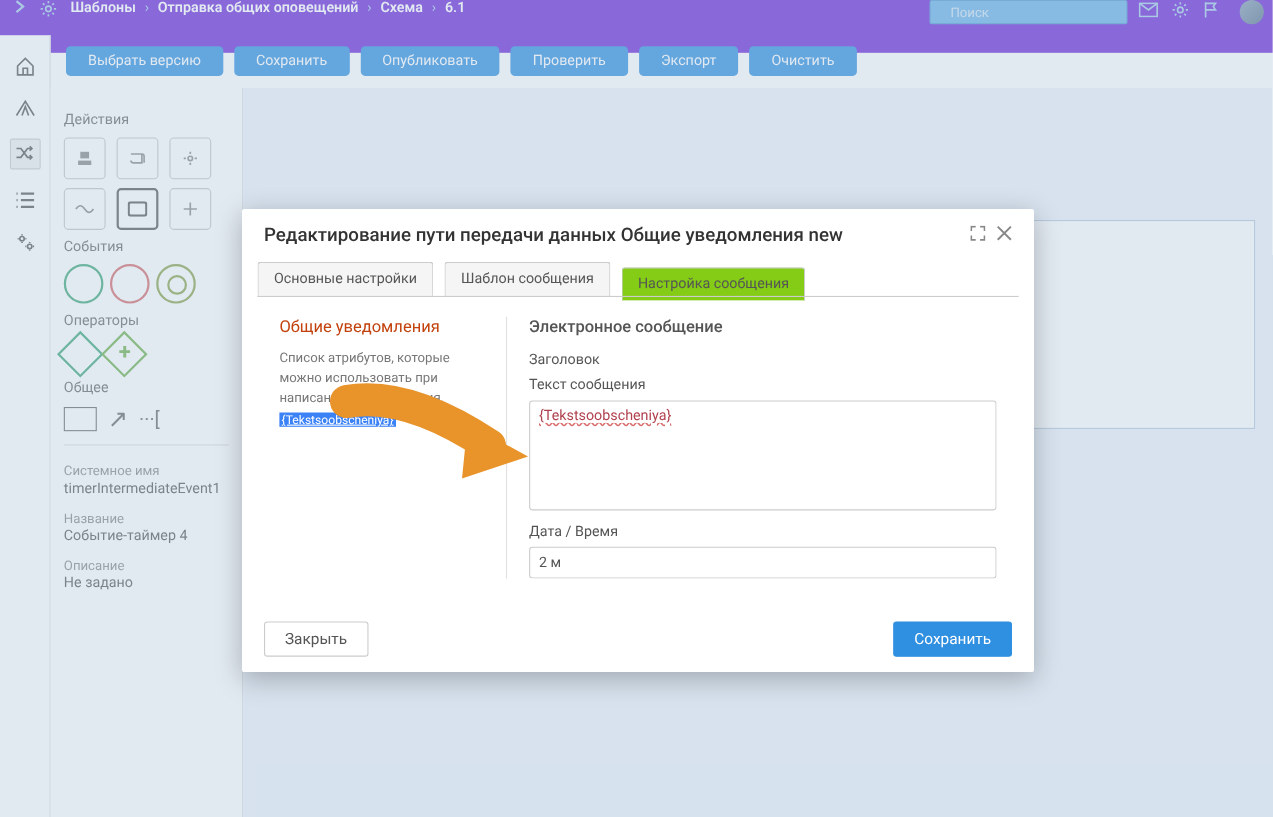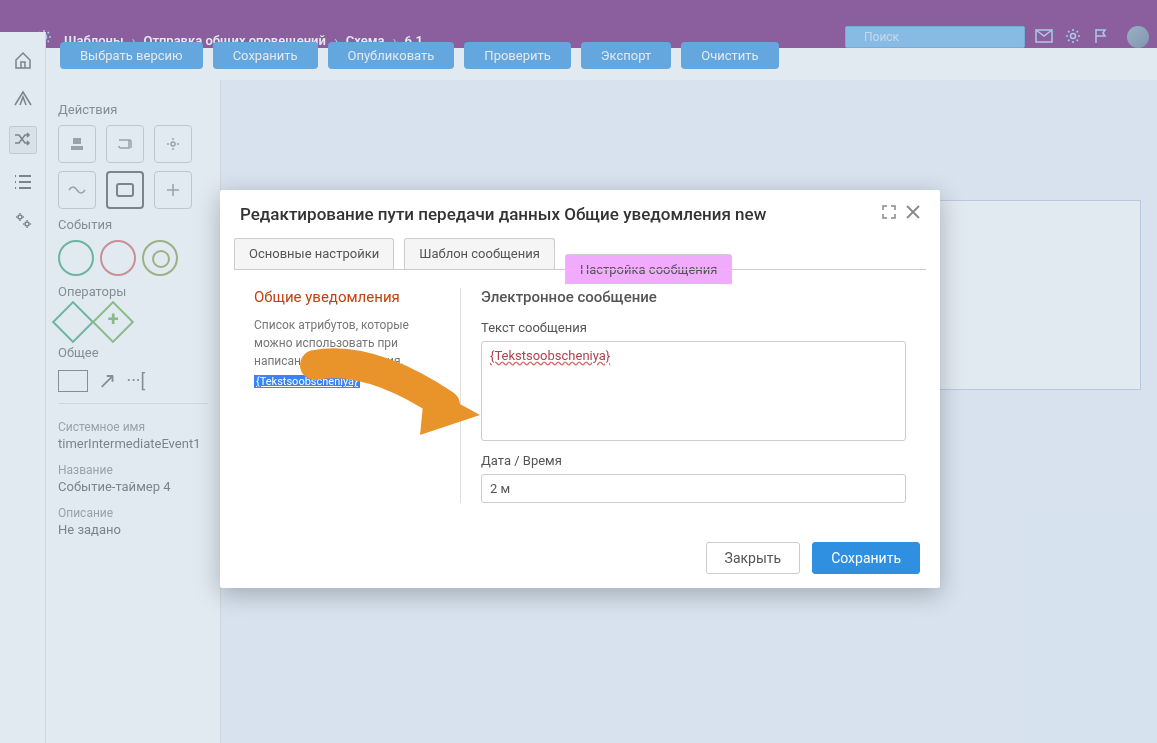--- a/index.html
+++ b/index.html
@@ -1,17 +1,17 @@
 <!DOCTYPE html>
 <html><head>
 <meta charset="utf-8">
 <style>
 *{margin:0;padding:0;box-sizing:border-box;font-family:-apple-system,BlinkMacSystemFont,"Segoe UI",Roboto,Arial,sans-serif}
 body{width:1157px;height:743px;background:#fff;overflow:hidden;position:relative}
-.topbar{height:48px;background:#701a75;display:flex;align-items:flex-end;padding:0 8px;color:#fff;font-size:13px}
+.topbar{height:48px;background:#6d28d9;display:flex;align-items:flex-start;padding:0 8px;color:#fff;font-size:13px}
 .topbar .expand{width:20px;text-align:center;cursor:pointer;color:#a4cce9}
 .topbar .gear{width:20px;margin:0 8px;color:#a4cce9}
 .breadcrumb{display:flex;align-items:center;gap:8px;flex:1}
 .breadcrumb span.sep{color:#a4cce9}
 .breadcrumb span.item{font-weight:600}
 .search{width:180px;height:22px;background:#6bb3e8;border:1px solid #4e9ad2;border-radius:2px;padding:0 18px;color:#fff;font-size:12px}
 .search::placeholder{color:#d0e4f3}
 .top-icons{display:flex;gap:12px;margin-left:10px;align-items:center}
 .top-icons span{color:#a4cce9;cursor:pointer}
 .avatar{width:22px;height:22px;border-radius:50%;background:linear-gradient(135deg,#8aa0b8,#5b7690);margin-left:6px}
@@ -46,34 +46,34 @@
 .canvas{flex:1;background:#eef4fb;margin-top:48px;position:relative}
 .canvas-box{position:absolute;top:120px;right:16px;width:225px;height:190px;border:1px solid #b8cce0;background:#fff}
 .overlay{position:absolute;inset:0;background:rgba(180,200,220,0.4)}
 .modal{position:absolute;left:220px;top:190px;width:720px;background:#fff;border-radius:2px;box-shadow:0 6px 24px rgba(0,0,0,0.25);z-index:10}
 .modal-head{padding:14px 20px;display:flex;justify-content:space-between}
 .modal-title{font-size:17px;color:#333;font-weight:500}
 .modal-icons{display:flex;gap:10px;color:#888}
 .modal-icons span{cursor:pointer}
 .tabs{display:flex;padding:0 14px;gap:10px}
 .tab{padding:7px 14px;border:1px solid #ccc;background:#f5f5f5;color:#555;font-size:13px;border-radius:3px 3px 0 0;cursor:pointer;border-bottom:none}
-.tab.active{background:#f0abfc;border-bottom:1px solid #fff;position:relative;top:16px}
+.tab.active{background:#84cc16;border-bottom:1px solid #fff;position:relative;top:5px}
 .modal-body{border-top:1px solid #ccc;padding:18px 20px 24px;display:flex;gap:16px;position:relative;margin:0 14px}
 .left-col{width:190px}
 .left-col h4{font-size:15px;color:#c2410c;font-weight:400;margin-bottom:10px}
 .left-col p{font-size:12px;color:#777;line-height:1.5}
 .attr-token{background:#3b82f6;color:#fff;font-size:11px;padding:0 2px;display:inline-block;margin-top:2px;text-decoration:underline}
 .right-col{flex:1;border-left:1px solid #e0e0e0;padding-left:20px;position:relative;max-height:330px;overflow-y:auto}
 .right-col::-webkit-scrollbar{width:8px}
 .right-col::-webkit-scrollbar-thumb{background:#ccc;border-radius:4px}
 .right-col h4{font-size:15px;color:#555;font-weight:500;margin-bottom:14px}
 .field-label{font-size:13px;color:#555;margin:8px 0 6px}
 .inp{width:100%;border:1px solid #ccc;border-radius:3px;padding:6px 8px;font-size:13px;color:#555}
 .txtarea{width:100%;height:100px;border:1px solid #ccc;border-radius:3px;padding:6px 8px;font-size:13px;color:#b0414e;text-decoration:underline wavy #d86b6b;resize:none}
-.modal-foot{padding:14px 20px;display:flex;justify-content:flex-end;gap:12px;border-top:1px solid transparent}
+.modal-foot{padding:14px 20px;display:flex;justify-content:space-between;gap:12px;border-top:1px solid transparent}
 .btn{padding:7px 18px;border:1px solid #ccc;background:#fff;color:#555;border-radius:3px;font-size:14px;cursor:pointer}
 .btn.primary{background:#2f8fe0;color:#fff;border-color:#2f8fe0}
 .arrow-svg{position:absolute;left:300px;top:345px;z-index:11;pointer-events:none}
 </style>
 </head>
 <body>
 
 <div class="topbar">
   <span class="expand">
     <svg width="10" height="12" viewBox="0 0 10 12">
@@ -233,20 +233,21 @@
     <div class="tab active">Настройка сообщения</div>
   </div>
   <div class="modal-body">
     <div class="left-col">
       <h4>Общие уведомления</h4>
       <p>Список атрибутов, которые можно использовать при написании эл. сообщения.</p>
       <span class="attr-token">{Tekstsoobscheniya}</span>
     </div>
     <div class="right-col">
       <h4>Электронное сообщение</h4>
+      <div class="field-label">Заголовок</div>
       <div class="field-label">Текст сообщения</div>
       <textarea class="txtarea" style="">{Tekstsoobscheniya}</textarea>
       <div class="field-label">Дата / Время</div>
       <input class="inp" value="2 м" style="">
     </div>
   </div>
   <div class="modal-foot">
     <button class="btn">Закрыть</button>
     <button class="btn primary">Сохранить</button>
   </div>

